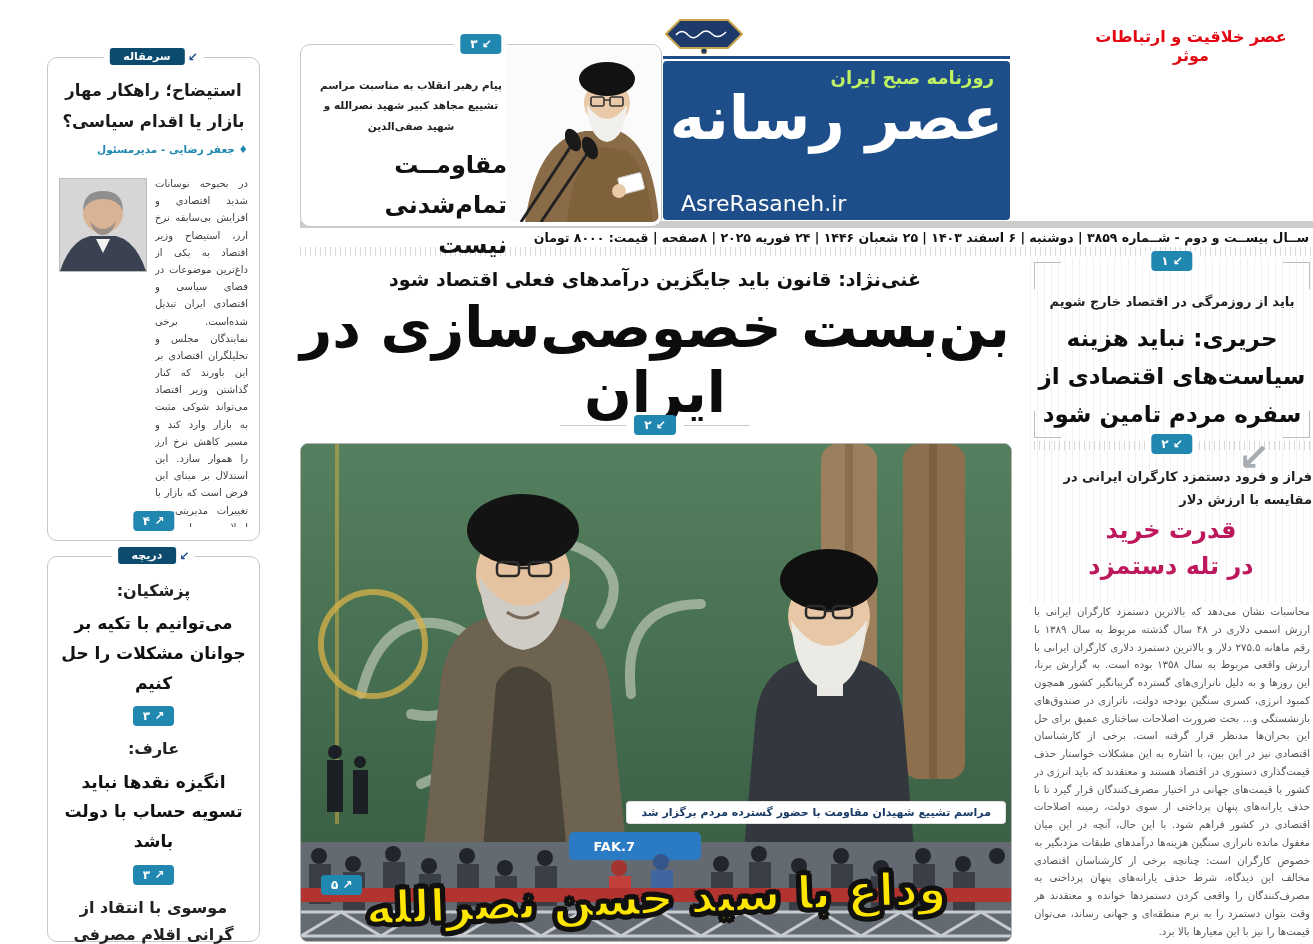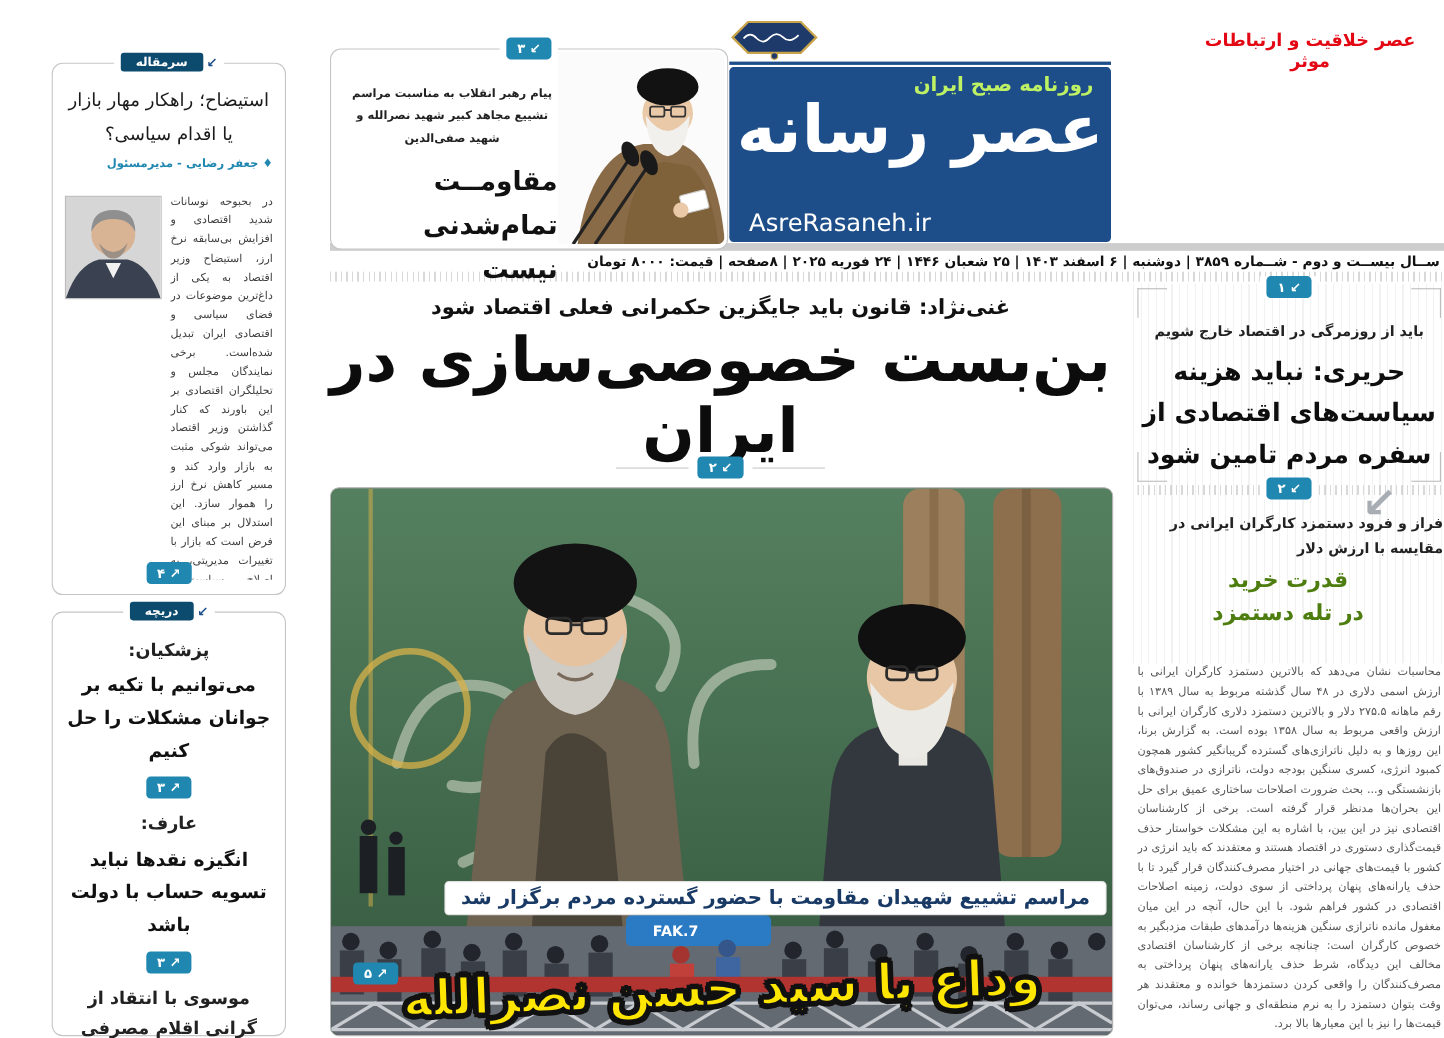--- a/index.html
+++ b/index.html
@@ -33,21 +33,21 @@
   
   .leader-box{left:300px;top:44px;width:360px;height:181px;}
   .leader-photo{position:absolute;right:2px;top:2px;width:152px;height:175px;border-radius:0 7px 7px 0;overflow:hidden;}
   .leader-text{position:absolute;left:14px;top:30px;width:192px;}
   .leader-kicker{font-size:10.5px;font-weight:bold;text-align:center;line-height:1.95;color:#222;}
   .leader-headline{margin-top:10px;font-size:24px;font-weight:bold;text-align:right;line-height:1.65;color:#111;}
 
   
   .editorial-box{left:47px;top:57px;width:211px;height:482px;}
   .ed-inner{padding:16px 11px 8px;}
-  .ed-title{font-size:16.5px;font-weight:normal;text-align:center;line-height:1.85;margin:2px 0 6px;}
+  .ed-title{font-size:16.5px;font-weight:bold;text-align:center;line-height:1.85;margin:2px 0 6px;}
   .ed-byline{font-size:10.5px;color:#1f87b0;font-weight:bold;text-align:right;margin-bottom:20px;}
   .ed-photo{float:left;width:86px;height:92px;margin:3px 8px 4px 0;border:1px solid #bcbcbc;}
   .ed-body{font-size:10px;color:#3d3d3d;text-align:justify;line-height:1.72;height:352px;overflow:hidden;}
   .ed-badge{position:absolute;bottom:9px;left:50%;transform:translateX(-50%);}
 
   
   .daricheh-box{left:47px;top:556px;width:211px;height:384px;}
   .d-inner{padding:20px 10px 6px;text-align:center;}
   .d-item{margin-bottom:9px;}
   .d-kicker{font-size:16px;font-weight:bold;line-height:1.7;margin-bottom:5px;color:#222;}
@@ -58,21 +58,21 @@
                font-size:19px;font-weight:bold;color:#111;}
   .main-headline{position:absolute;top:295px;left:300px;width:710px;text-align:center;
                  font-size:56px;font-weight:bold;letter-spacing:-1.5px;color:#0c0c0c;}
   .main-badge-rule{position:absolute;top:415px;left:300px;width:710px;display:flex;align-items:center;justify-content:center;gap:8px;}
   .rule{width:66px;border-top:1px solid #c9c9c9;height:0;}
 
   
   .photo-box{position:absolute;left:300px;top:443px;width:710px;height:497px;border:1px solid #b5b5b5;
              border-radius:8px;overflow:hidden;background:#47684f;}
   .photo-caption{position:absolute;right:6px;top:358px;background:#fff;border-radius:3px;
-                 padding:4px 14px;color:#1a3a66;font-weight:bold;font-size:18px;box-shadow:0 0 0 1px #e2e2e2;}
+                 padding:4px 14px;color:#1a3a66;font-weight:bold;font-size:11px;box-shadow:0 0 0 1px #e2e2e2;}
   .photo-yellow{position:absolute;left:0;right:0;bottom:16px;text-align:center;transform:rotate(-2deg);
                 font-size:46px;font-weight:bold;color:#ffe600;-webkit-text-stroke:2.5px #111;
                 text-shadow:3px 3px 0 #111,-3px 3px 0 #111,3px -3px 0 #111,-3px -3px 0 #111,0 4px 0 #111,0 -4px 0 #111,4px 0 0 #111,-4px 0 0 #111;}
   .photo-badge{position:absolute;left:20px;bottom:46px;}
 
   
   .rc-texture{position:absolute;left:1030px;top:258px;width:282px;height:345px;
               background:repeating-linear-gradient(90deg,rgba(0,0,0,.05) 0 1px,transparent 1px 7px);}
   .hariri-box{position:absolute;left:1034px;top:262px;width:276px;height:176px;}
   .corner{position:absolute;width:26px;height:26px;border:0 solid #bdbdbd;}
@@ -81,21 +81,21 @@
   .c-bl{bottom:0;left:0;border-bottom-width:1px;border-left-width:1px;}
   .c-br{bottom:0;right:0;border-bottom-width:1px;border-right-width:1px;}
   .hariri-kicker{position:absolute;top:32px;left:0;width:100%;text-align:center;font-size:13px;font-weight:bold;color:#222;}
   .hariri-headline{position:absolute;top:58px;left:0;width:100%;text-align:center;
                    font-size:23px;font-weight:bold;line-height:1.65;color:#0e0e0e;}
   .band2{position:absolute;left:1034px;top:441px;width:276px;height:9px;}
   .lead-arrow{position:absolute;left:1238px;top:438px;font-size:38px;color:#a7adb3;font-weight:bold;line-height:1;}
   .wages-kicker{position:absolute;top:466px;left:1030px;width:282px;text-align:right;
                 font-size:13px;font-weight:bold;line-height:1.75;color:#222;}
   .wages-headline{position:absolute;top:512px;left:1030px;width:282px;text-align:center;
-                  font-size:20px;font-weight:bold;line-height:1.5;color:#4d7c0f;}
+                  font-size:24px;font-weight:bold;line-height:1.5;color:#be185d;}
   .wages-body{position:absolute;top:603px;left:1034px;width:276px;height:336px;overflow:hidden;
               font-size:10.2px;line-height:1.74;text-align:justify;color:#555;}
 </style>
 </head>
 <body>
 
 <div class="page">
 
   <div class="red-slogan">عصر خلاقیت و ارتباطات موثر</div>
 
@@ -174,21 +174,21 @@
       <p class="ed-body" style="margin:0;">در بحبوحه نوسانات شدید اقتصادی و افزایش بی‌سابقه نرخ ارز، استیضاح وزیر اقتصاد به یکی از داغ‌ترین موضوعات در فضای سیاسی و اقتصادی ایران تبدیل شده‌است. برخی نمایندگان مجلس و تحلیلگران اقتصادی بر این باورند که کنار گذاشتن وزیر اقتصاد می‌تواند شوکی مثبت به بازار وارد کند و مسیر کاهش نرخ ارز را هموار سازد. این استدلال بر مبنای این فرض است که بازار با تغییرات مدیریتی، به اصلاح سیاست‌های اقتصادی امیدوار خواهد شد و به کاهش التهابات واکنش نشان می‌دهد. اما آیا این تغییر مدیریتی به‌تنهایی می‌تواند چنین اثری داشته باشد؟ مشکلات اقتصاد ایران فراتر از عملکرد یک وزیر یا یک نهاد دولتی است. نرخ ارز و دیگر شاخص‌های اقتصادی در کشوری مانند ایران تحت تأثیر متغیرهای متعددی از جمله سیاست‌های پولی و مالی، کسری بودجه، رشد نقدینگی، تحریم‌ها و انتظارات تورمی قرار دارند. تغییر وزیر اقتصاد، حتی اگر به‌طور موقت تأثیری روانی در بازار داشته باشد، قادر به حل مشکلات ساختاری نیست.</p>
     </div>
     <div class="ed-badge">
       <span class="pbadge">
           <span>۴</span>
           <span>↗</span>
         </span>
     </div>
   </section>
 
-  <div class="main-kicker">غنی‌نژاد: قانون باید جایگزین حکمرانی فعلی اقتصاد شود</div>
+  <div class="main-kicker">غنی‌نژاد: قانون باید جایگزین درآمدهای فعلی اقتصاد شود</div>
   <h1 class="main-headline" style="margin:0;">بن‌بست خصوصی‌سازی در ایران</h1>
   <div class="main-badge-rule">
     <span class="rule"></span>
     <span class="pbadge">
         <span>۲</span>
         <span>↙</span>
       </span>
     <span class="rule"></span>
   </div>
 

